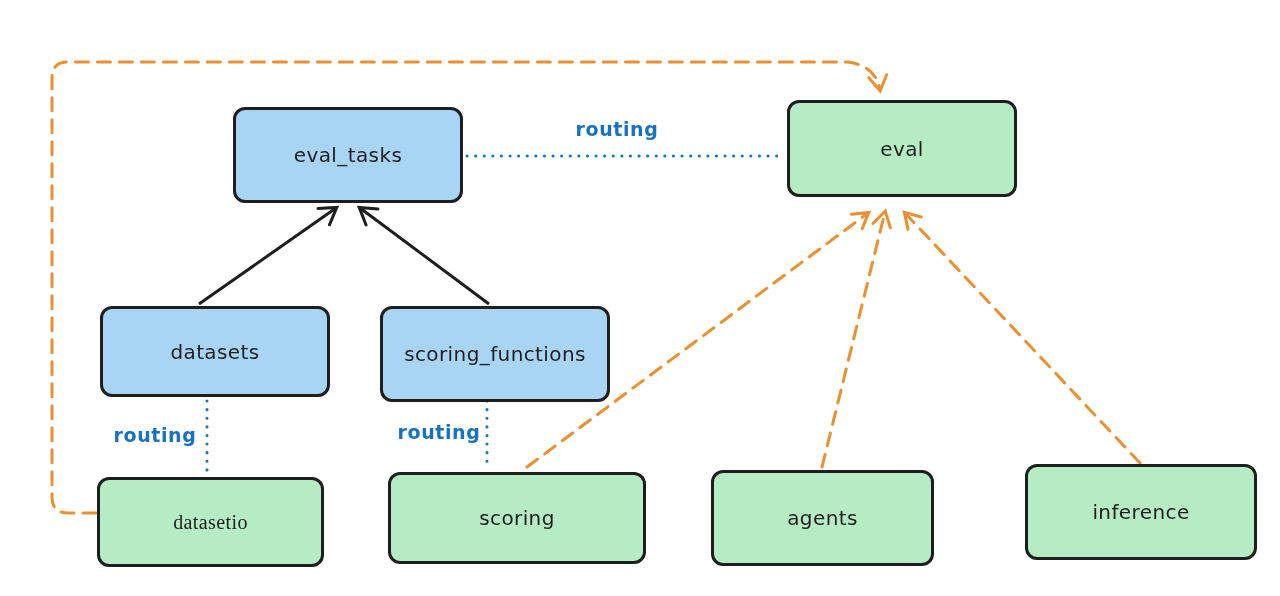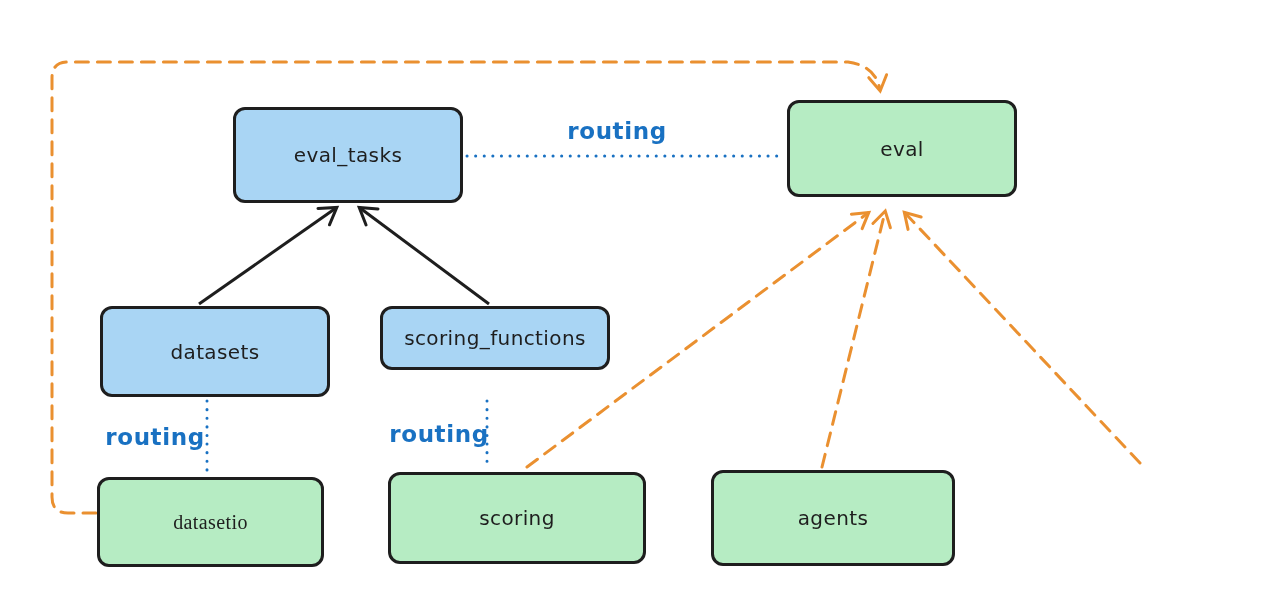--- a/index.html
+++ b/index.html
@@ -32,21 +32,21 @@
     font-size: 20px;
     letter-spacing: 0.4px;
     color: var(--stroke, #1e1e1e);
     z-index: 2;
   }
   .node.blue  { background: var(--blue-fill,  #a9d5f4); }
   .node.green { background: var(--green-fill, #b6ecc3); }
   .edge-label {
     position: absolute;
     color: var(--routing-blue, #1971c2);
-    font-size: 23px;
+    font-size: 19px;
     font-weight: 700;
     letter-spacing: 0.6px;
     text-align: center;
     z-index: 3;
   }
   .edge-black {
     stroke: var(--stroke, #1e1e1e);
     stroke-width: 3;
     fill: none;
   }
@@ -100,34 +100,37 @@
   </div>
 
   <div class="node green" style="left:787px;  top:100px; width:230px; height:97px;">
     <span>eval</span>
   </div>
 
   <div class="node blue" style="left:100px;  top:306px; width:230px; height:91px;">
     <span>datasets</span>
   </div>
 
-  <div class="node blue" style="left:380px;  top:306px; width:230px; height:64px;">
+  <div class="node blue" style="left:380px;  top:306px; width:230px; height:96px;">
     <span>scoring_functions</span>
   </div>
 
   <div class="node green" style="left:97px;   top:477px; width:227px; height:90px;font-family:Liberation Serif, serif;">
     <span>datasetio</span>
   </div>
 
   <div class="node green" style="left:388px;  top:472px; width:258px; height:92px;">
     <span>scoring</span>
   </div>
 
-  <div class="node green" style="left:711px;  top:470px; width:244px; height:96px;">
+  <div class="node green" style="left:711px;  top:470px; width:223px; height:96px;">
     <span>agents</span>
   </div>
 
+  <div class="node green" style="left:1025px; top:464px; width:232px; height:96px;">
+    <span>inference</span>
+  </div>
 
   <div class="edge-label" style="left:557px; top:118px; width:120px;">routing</div>
   <div class="edge-label" style="left:105px; top:424px; width:100px;">routing</div>
   <div class="edge-label" style="left:389px; top:421px; width:100px;">routing</div>
 
 </div>
 
 </body></html>

